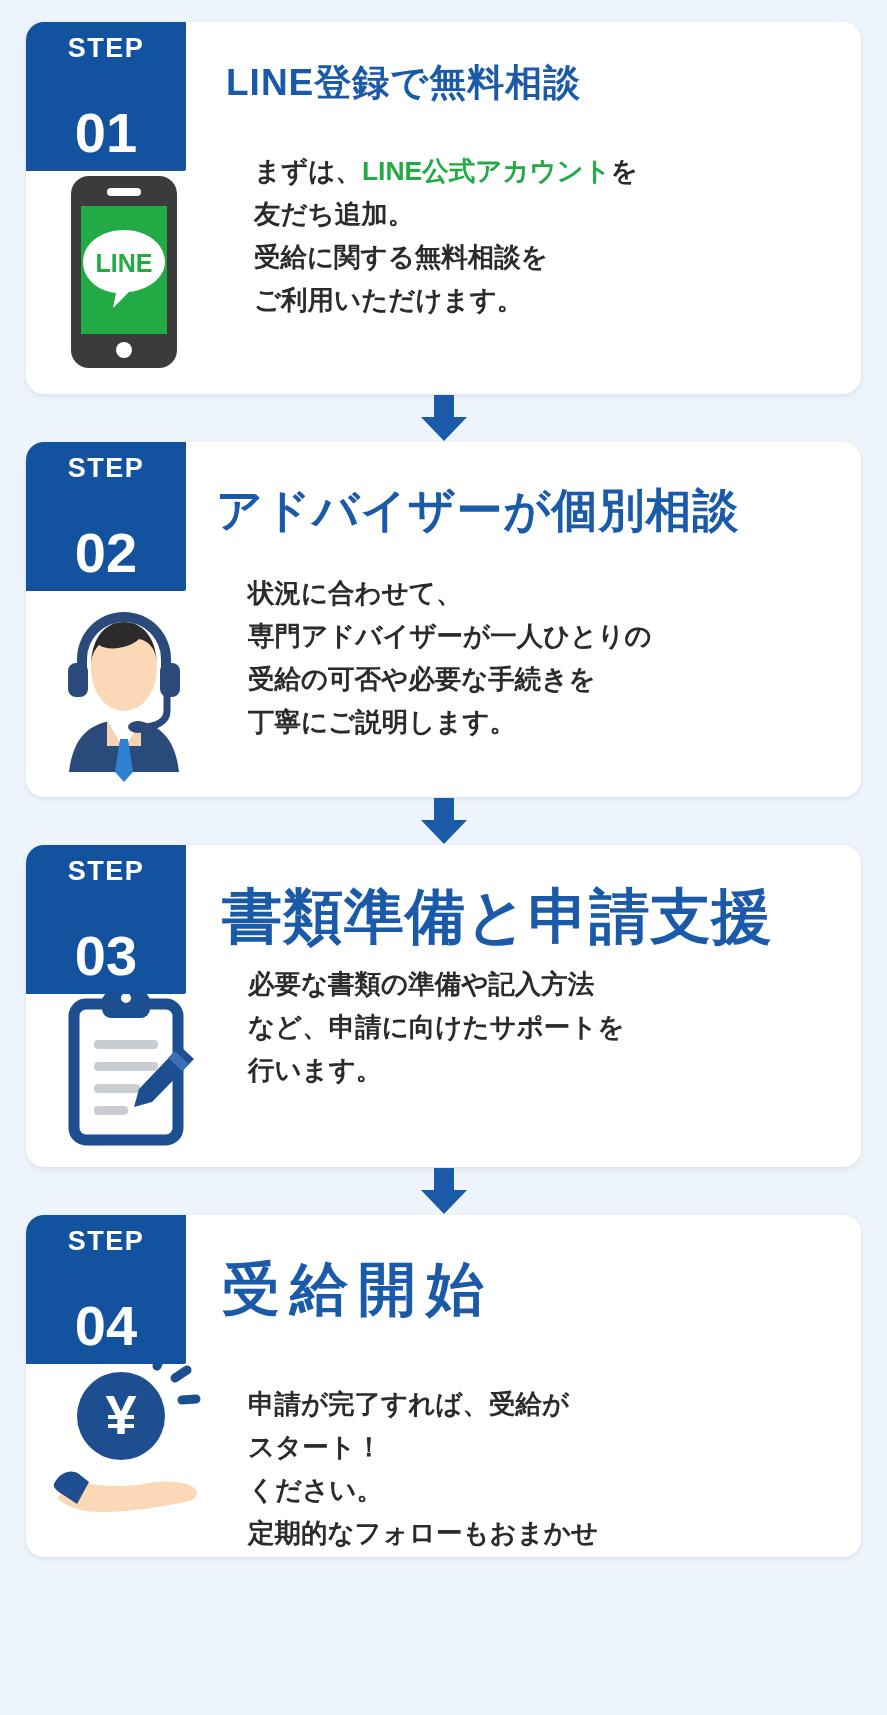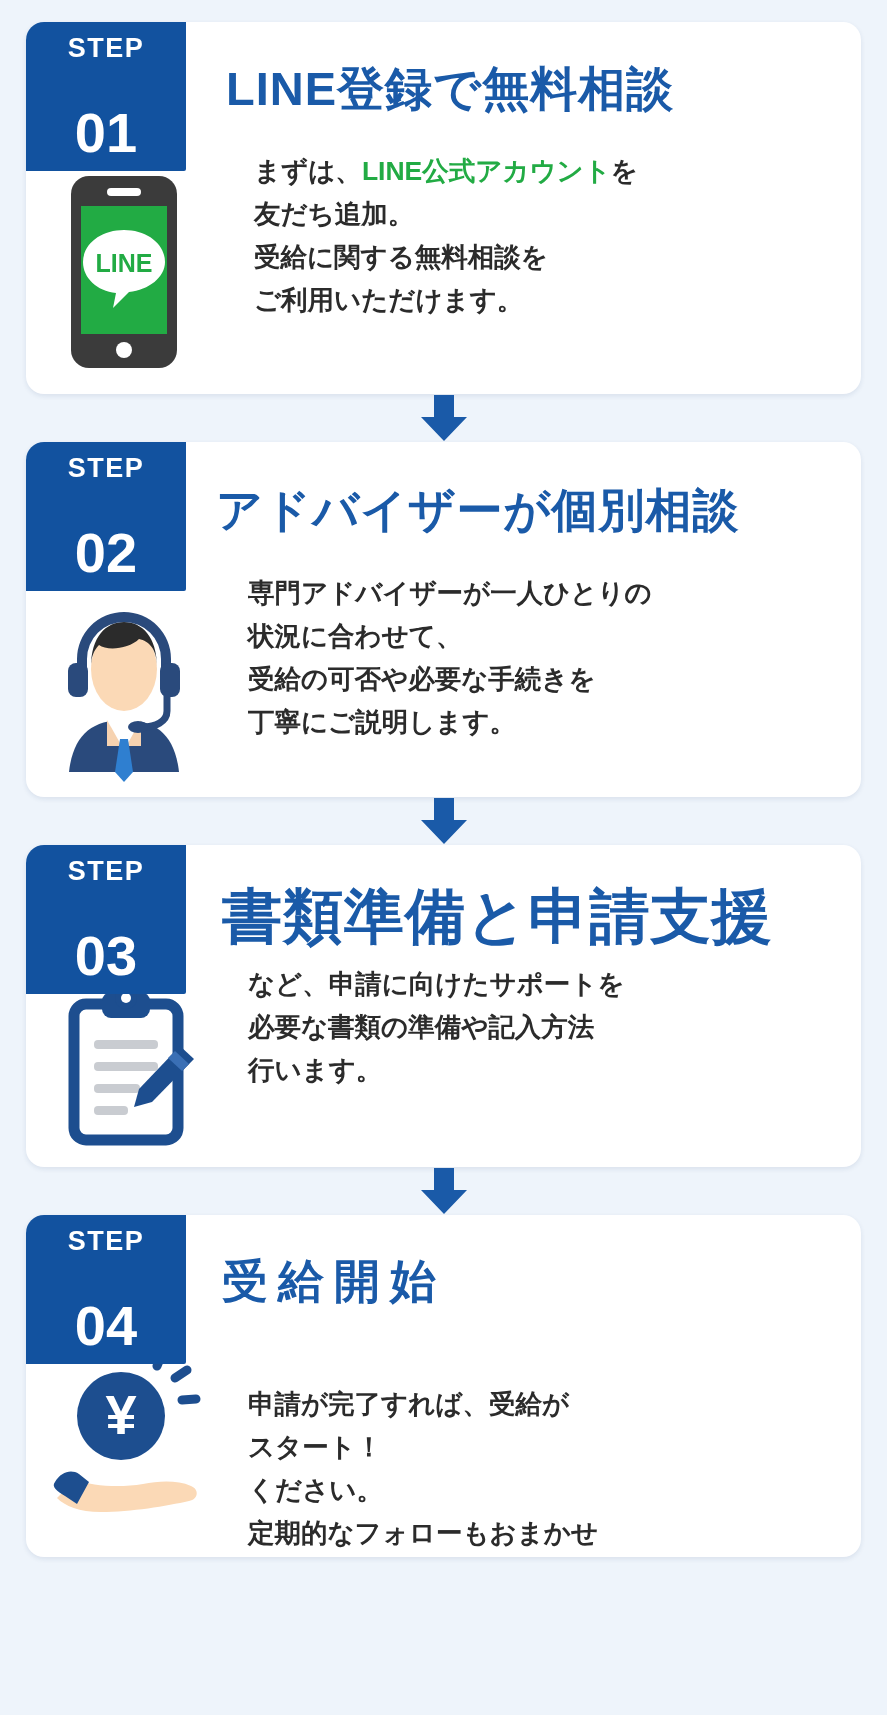--- a/index.html
+++ b/index.html
@@ -94,36 +94,36 @@
     display: flex;
     align-items: center;
     justify-content: center;
     position: relative;
     z-index: 1;
   }
   .arrow svg { display: block; }
 
   
   #card1 { height: 372px; }
-  #card1 .title { position: absolute; left: 200px; top: 36px; font-size: 47px; }
+  #card1 .title { position: absolute; left: 200px; top: 36px; font-size: 37px; }
   #card1 .desc  { position: absolute; left: 228px; top: 128px; }
   #card1 .icon-box { left: 18px; top: 142px; width: 160px; height: 215px; }
 
   #card2 { height: 355px; }
   #card2 .title { position: absolute; left: 190px; top: 38px; font-size: 46px; }
   #card2 .desc  { position: absolute; left: 222px; top: 130px; }
   #card2 .icon-box { left: 18px; top: 140px; width: 160px; height: 205px; }
 
   #card3 { height: 322px; }
   #card3 .title { position: absolute; left: 196px; top: 32px; font-size: 60px; }
   #card3 .desc  { position: absolute; left: 222px; top: 118px; }
   #card3 .icon-box { left: 26px; top: 132px; width: 160px; height: 180px; }
 
   #card4 { height: 342px; }
-  #card4 .title { position: absolute; left: 196px; top: 36px; font-size: 46px; letter-spacing: 10px; }
+  #card4 .title { position: absolute; left: 196px; top: 36px; font-size: 58px; letter-spacing: 10px; }
   #card4 .desc  { position: absolute; left: 222px; top: 124px; margin-top: 44px; }
   #card4 .icon-box { left: 18px; top: 132px; width: 170px; height: 195px; }
 </style>
 </head>
 <body>
 
 <div class="flow">
 
   <div class="step-card" id="card1">
     <div class="badge">
@@ -158,22 +158,22 @@
   </div>
 
   <div class="step-card" id="card2">
     <div class="badge">
       <div class="badge-word">STEP</div>
       <div class="badge-num">02</div>
     </div>
     <div class="card-body">
       <div class="title">アドバイザーが個別相談</div>
       <div class="desc">
+        <div>状況に合わせて、</div>
         <div>専門アドバイザーが一人ひとりの</div>
-        <div>状況に合わせて、</div>
         <div>受給の可否や必要な手続きを</div>
         <div>丁寧にご説明します。</div>
       </div>
       <div class="icon-box">
         <svg width="150" height="195" viewBox="0 0 150 195">
           <path d="M20 185c4-36 22-52 55-52s51 16 55 52z" fill="#2a4a7c"></path>
           <path d="M58 133h34v26H58z" fill="#f6d2b0"></path>
           <path d="M58 133h34l-17 30z" fill="#ffffff"></path>
           <path d="M71 152h8l5 33-9 10-9-10z" fill="#2f7fd0"></path>
           <ellipse cx="75" cy="82" rx="33" ry="42" fill="#fbd9b6"></ellipse>
@@ -195,22 +195,22 @@
   </div>
 
   <div class="step-card" id="card3">
     <div class="badge">
       <div class="badge-word">STEP</div>
       <div class="badge-num">03</div>
     </div>
     <div class="card-body">
       <div class="title">書類準備と申請支援</div>
       <div class="desc">
+        <div>必要な書類の準備や記入方法</div>
         <div>など、申請に向けたサポートを</div>
-        <div>必要な書類の準備や記入方法</div>
         <div>行います。</div>
       </div>
       <div class="icon-box">
         <svg width="140" height="170" viewBox="0 0 140 170">
           <rect x="12" y="22" width="104" height="136" rx="12" fill="none" stroke="#1d4e8f" stroke-width="11"></rect>
           <rect x="40" y="10" width="48" height="26" rx="9" fill="#1d4e8f"></rect>
           <circle cx="64" cy="16" r="11" fill="#1d4e8f"></circle>
           <circle cx="64" cy="16" r="5" fill="#ffffff"></circle>
           <rect x="32" y="58" width="64" height="9" rx="4" fill="#c9ccd1"></rect>
           <rect x="32" y="80" width="64" height="9" rx="4" fill="#c9ccd1"></rect>

